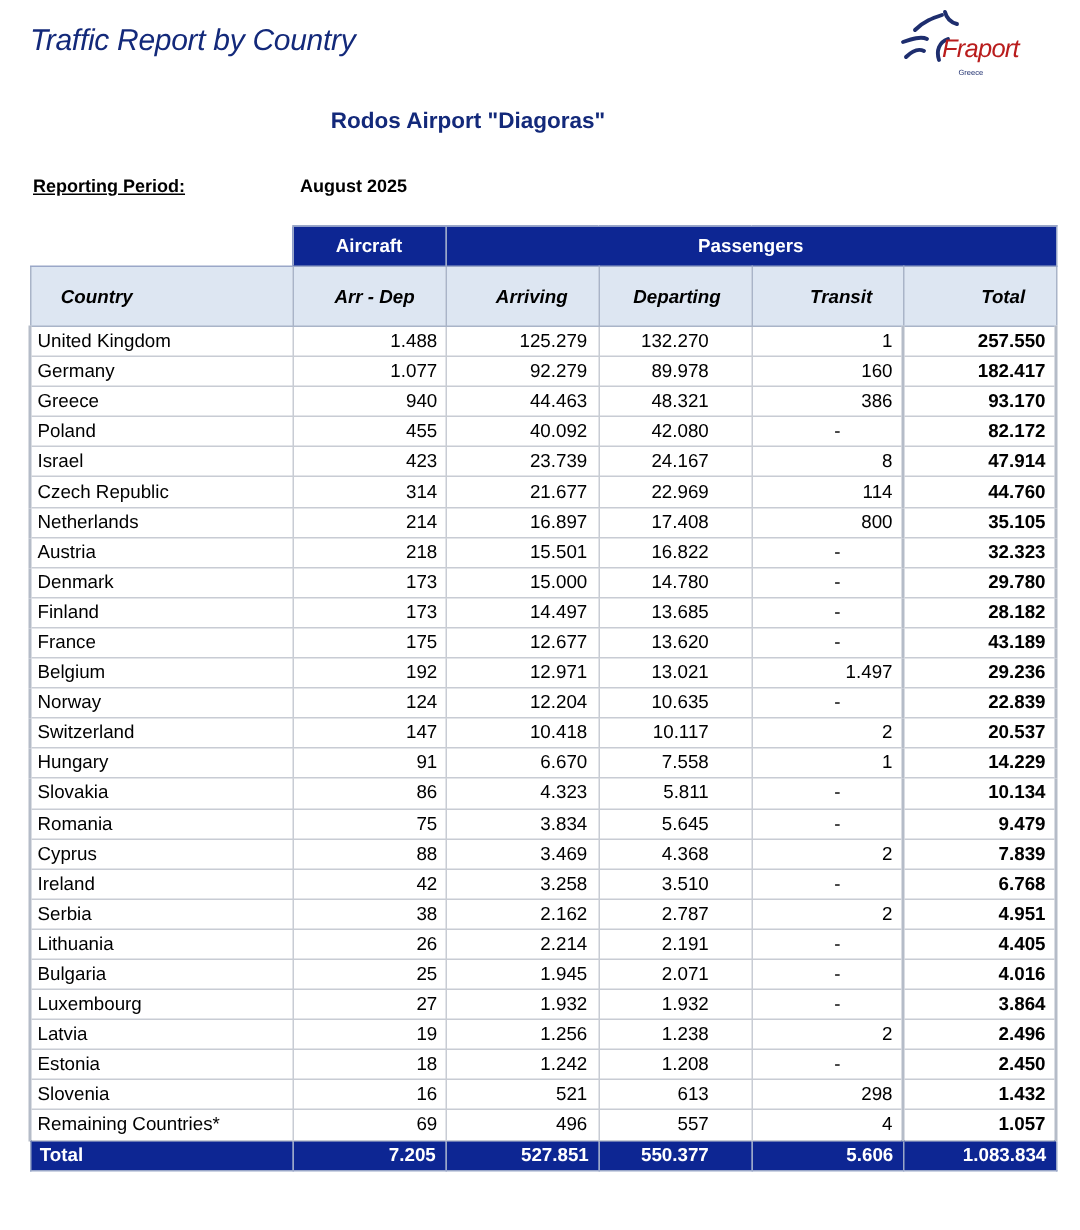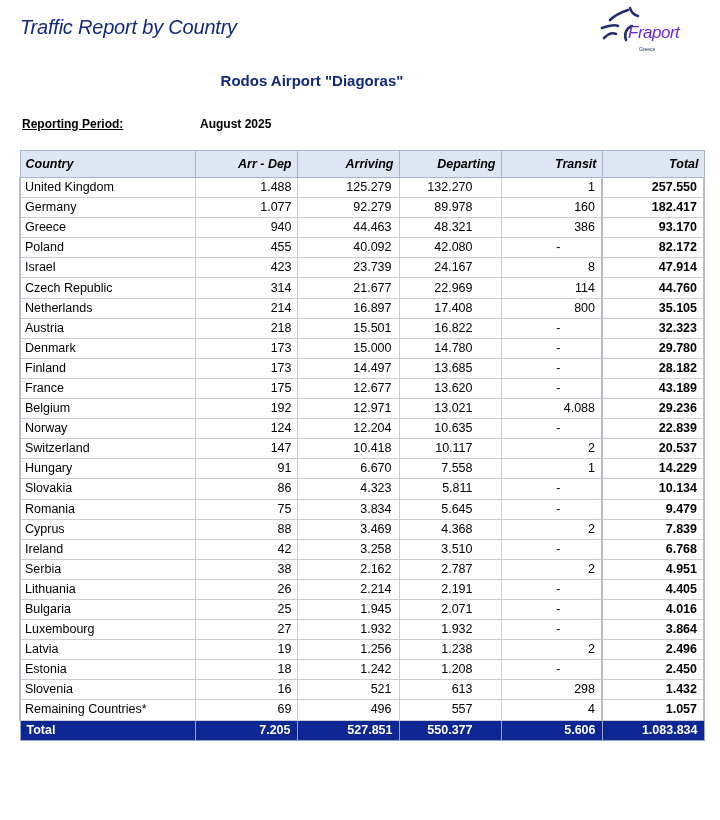--- a/index.html
+++ b/index.html
@@ -10,21 +10,21 @@
       position: absolute; left: 20px; top: 16px;
       font-size: 20px; font-weight: normal; font-style: italic;
       color: #13297a; letter-spacing: -0.2px;
     }
     .logo {
       position: absolute; left: 600px; top: 4px; width: 100px; height: 52px;
     }
     .logo svg { position: absolute; left: 0; top: 0; }
     .logo-word {
       position: absolute; left: 28px; top: 19px;
-      font-size: 17px; font-style: italic; color: #6d28d9; letter-spacing: -0.5px;
+      font-size: 17px; font-style: italic; color: #b91c1c; letter-spacing: -0.5px;
     }
     .logo-sub {
       position: absolute; left: 39px; top: 42px;
       font-size: 5px; color: #1e2e6e;
     }
     .airport-title {
       position: absolute; left: 0; width: 624px; top: 72px; text-align: center;
       font-size: 15px; font-weight: bold; color: #13297a;
     }
     .period-label {
@@ -49,23 +49,23 @@
     table.traffic col.c-tot { width: 102px; }
 
     .grp-row th {
       height: 27px; background: #0d2693; color: #fff;
       font-weight: bold; font-size: 12.5px; text-align: center;
       border: 1px solid #9aa7c8;
     }
     .grp-row th.blank { background: #fff; border: none; border-bottom: 1px solid #9aa7c8; }
 
     .hdr-row th {
-      height: 27px; background: #dde6f2; color: #000;
+      height: 40px; background: #dde6f2; color: #000;
       font-weight: bold; font-style: italic; font-size: 12.5px;
-      border: 1px solid #a9b4c8; padding: 0 5px;
+      border: 1px solid #a9b4c8; padding: 0 20px;
     }
     .hdr-row th.left { text-align: left; }
     .hdr-row th.right { text-align: right; }
 
     tbody td {
       height: 20.1px; border: 1px solid #c8ccd4; padding: 0 4px; white-space: nowrap;
       line-height: 19px;
     }
     tbody td.country { text-align: left; }
     tbody td.num { text-align: right; padding-right: 7px; }
@@ -108,20 +108,25 @@
 <table class="traffic">
   <colgroup>
     <col class="c-country">
       <col class="c-ac">
       <col class="c-arr">
       <col class="c-dep">
       <col class="c-tr">
       <col class="c-tot">
   </colgroup>
   <thead>
+    <tr class="grp-row">
+      <th class="blank"></th>
+      <th>Aircraft</th>
+      <th colspan="4">Passengers</th>
+    </tr>
     <tr class="hdr-row">
       <th class="left">Country</th>
       <th class="right">Arr - Dep</th>
       <th class="right">Arriving</th>
       <th class="right">Departing</th>
       <th class="right">Transit</th>
       <th class="right">Total</th>
     </tr>
   </thead>
   <tbody id="tbody">
@@ -211,21 +216,21 @@
         <td class="num arr">12.677</td>
         <td class="num dep">13.620</td>
         <td class="num tr dash">-</td>
         <td class="num tot">43.189</td>
       </tr>
       <tr>
         <td class="country">Belgium</td>
         <td class="num ac">192</td>
         <td class="num arr">12.971</td>
         <td class="num dep">13.021</td>
-        <td class="num tr">4.088</td>
+        <td class="num tr">1.497</td>
         <td class="num tot">29.236</td>
       </tr>
       <tr>
         <td class="country">Norway</td>
         <td class="num ac">124</td>
         <td class="num arr">12.204</td>
         <td class="num dep">10.635</td>
         <td class="num tr dash">-</td>
         <td class="num tot">22.839</td>
       </tr>

